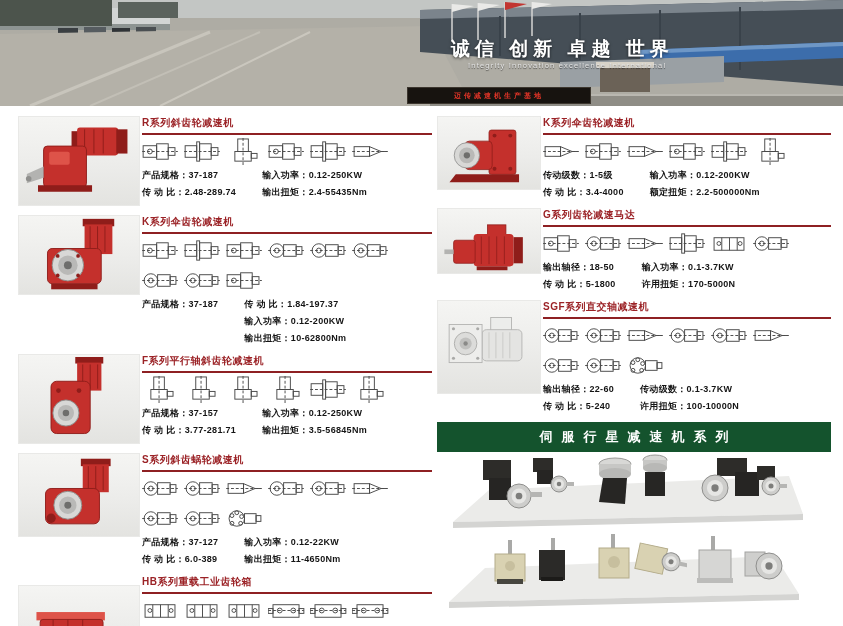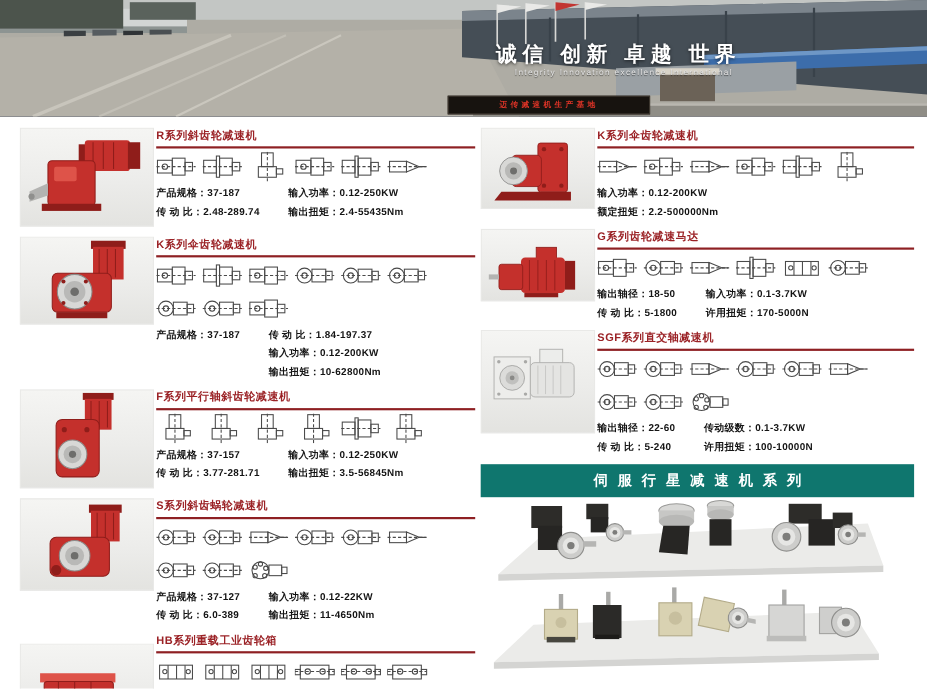--- a/index.html
+++ b/index.html
@@ -1,20 +1,20 @@
 <!DOCTYPE html>
 <html><head>
 <meta charset="utf-8">
 <style>
   html,body{margin:0;padding:0;}
   body{width:843px;height:626px;background:#ffffff;font-family:"Liberation Sans","DejaVu Sans",sans-serif;overflow:hidden;}
   #page{position:relative;width:843px;height:626px;background:#fff;}
 
   
-  #hero{position:absolute;top:0;left:0;width:843px;height:106px;overflow:hidden;background:#0f172a;}
+  #hero{position:absolute;top:0;left:0;width:843px;height:106px;overflow:hidden;background:#0369a1;}
   #hero svg{position:absolute;top:0;left:0;}
   .slogan{position:absolute;left:451px;top:36px;color:#ffffff;font-size:19px;font-weight:bold;letter-spacing:5px;text-shadow:0 1px 3px rgba(0,0,0,.65);white-space:nowrap;}
   .slogan-en{position:absolute;left:468px;top:61px;color:#e6e6e6;font-size:7.5px;letter-spacing:1.2px;text-shadow:0 1px 1px rgba(0,0,0,.6);white-space:nowrap;}
   .gate-banner{position:absolute;left:407px;top:87px;width:182px;height:15px;background:#17130f;border:1px solid #3c362e;color:#e03427;font-size:7px;font-weight:bold;letter-spacing:3px;text-align:center;line-height:15px;}
 
   
   main{position:absolute;top:114px;left:0;width:843px;height:512px;}
   #col-left{position:absolute;left:18px;top:2px;width:414px;}
   #col-right{position:absolute;left:437px;top:2px;width:394px;}
 
@@ -33,21 +33,21 @@
 
   .sbody{flex:1;min-width:0;}
   .series-title{color:#9b2226;font-size:10px;font-weight:bold;letter-spacing:.5px;padding-bottom:3px;border-bottom:2px solid #8e2023;white-space:nowrap;}
   .drawrow{display:flex;gap:5px;align-items:center;margin:3px 0 2px;}
   .glyph{display:inline-block;line-height:0;}
   .specs{display:flex;gap:26px;margin-top:4px;}
   .spec-col{display:flex;flex-direction:column;gap:4px;}
   .spec{font-size:9px;font-weight:bold;color:#141414;white-space:nowrap;letter-spacing:.3px;}
 
   
-  .servo-banner{background:#0f766e;color:#ffffff;text-align:center;font-size:13px;font-weight:bold;letter-spacing:9px;padding:6px 0 6px 9px;margin:2px 0 4px;}
+  .servo-banner{background:#14532d;color:#ffffff;text-align:center;font-size:13px;font-weight:bold;letter-spacing:9px;padding:6px 0 6px 9px;margin:2px 0 4px;}
   .showcase{position:relative;height:186px;}
   .showcase > svg{position:absolute;left:0;top:0;}
   .cluster{position:absolute;line-height:0;}
   .c1{left:38px;top:0px}
   .c2{left:148px;top:-6px}
   .c3{left:252px;top:-2px}
   .c4{left:50px;top:76px}
   .c5{left:150px;top:72px}
   .c6{left:252px;top:74px}
 </style>
@@ -647,20 +647,24 @@
                 <span class="glyph"><svg width="37" height="27" viewBox="0 0 38 28">
                     <g fill="none" stroke="#4a4a4a" stroke-width="1">
                       <rect x="12" y="1" width="11" height="13"></rect>
                       <rect x="9" y="14" width="17" height="10"></rect>
                       <rect x="26" y="16" width="6" height="5"></rect>
                       <line x1="17.5" y1="0" x2="17.5" y2="28" stroke-dasharray="3,2"></line>
                     </g>
                   </svg></span>
               </div>
               <div class="specs">
+                <div class="spec-col">
+                  <div class="spec">传动级数：1-5级</div>
+                  <div class="spec">传 动 比：3.4-4000</div>
+                </div>
                 <div class="spec-col">
                   <div class="spec">输入功率：0.12-200KW</div>
                   <div class="spec">额定扭矩：2.2-500000Nm</div>
                 </div>
               </div>
             </div>
           </div>
           <div class="series" id="sec-g">
             <div class="photo right-photo">
               <svg width="100" height="60" viewBox="0 0 120 78">

